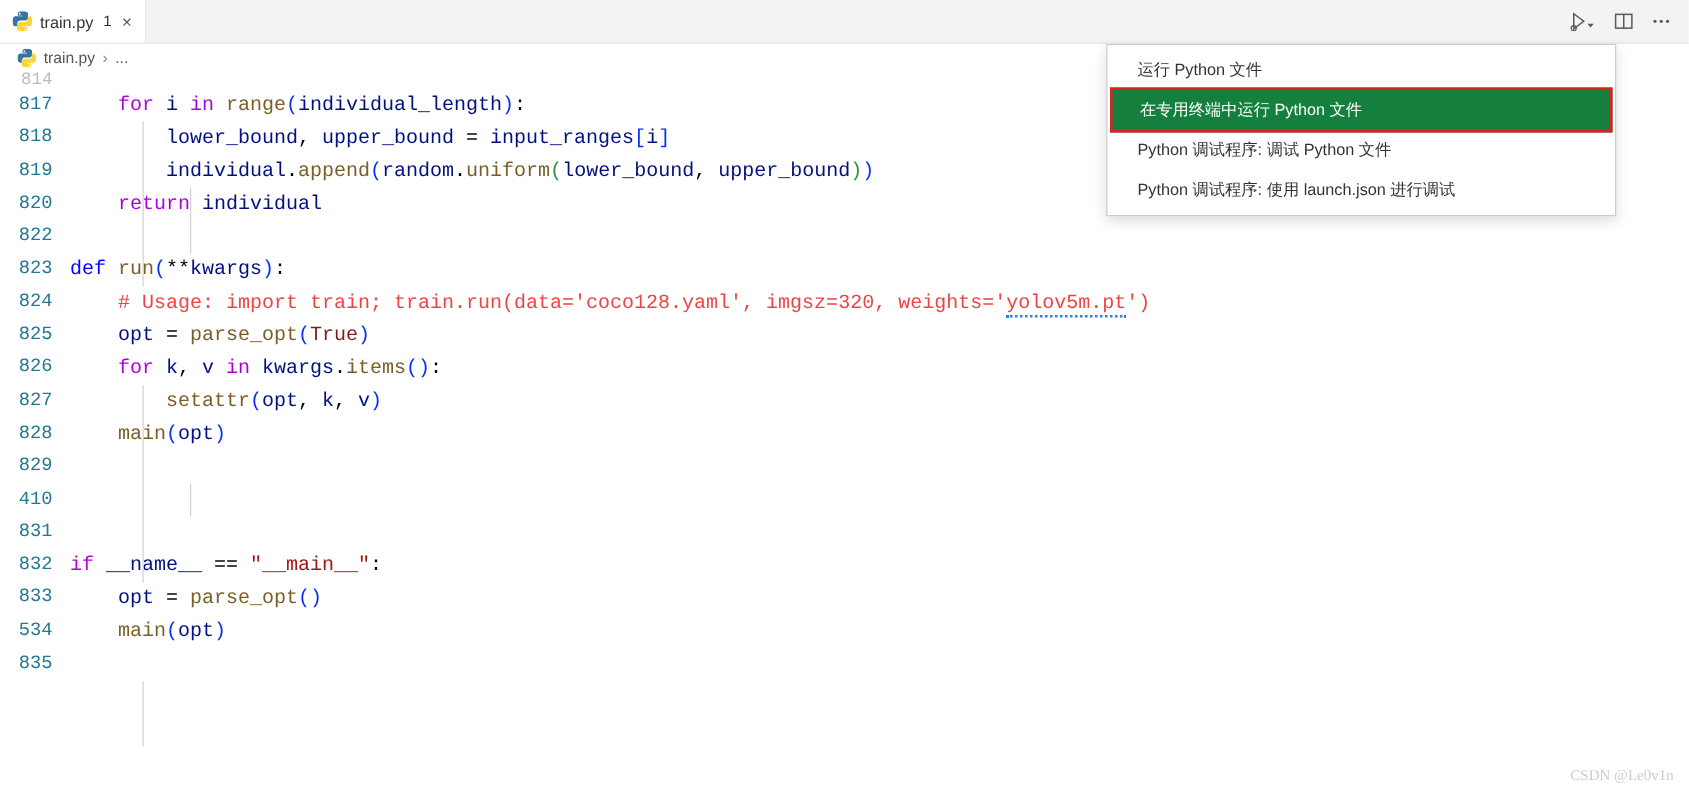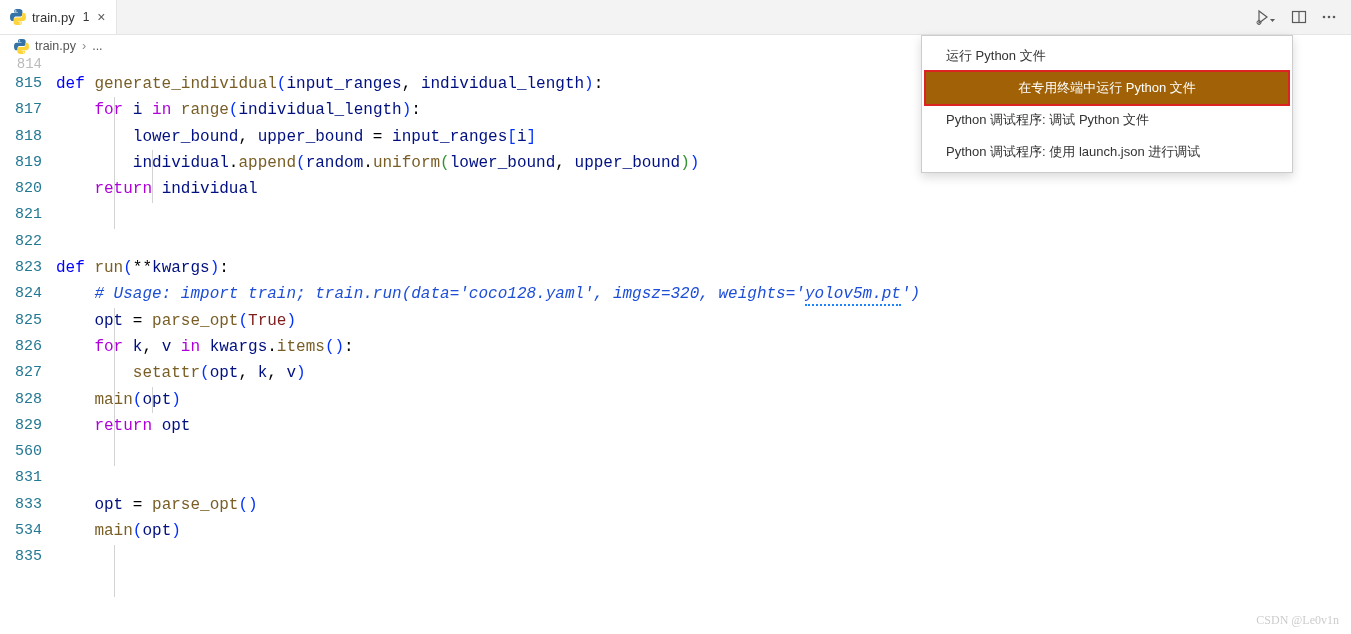--- a/index.html
+++ b/index.html
@@ -18,30 +18,30 @@
 .line { display: flex; }
 .gutter { width: 56px; text-align: right; color: #237893; padding-right: 14px; user-select: none; font-size: 15px; }
 .gutter.faded { color: #bbb; font-size: 14px; }
 .code { white-space: pre; }
 .indent-guide { position: absolute; width: 1px; background: #d3d3d3; }
 .k-def { color: #0000ff; }
 .k-ctrl { color: #af00db; }
 .k-fn { color: #795e26; }
 .k-var { color: #001080; }
 .k-str { color: #a31515; }
-.k-cmt { color: #1d4ed8; font-style: italic; }
+.k-cmt { color: #ef4444; }
 .k-op { color: #000; }
 .k-bool { color: #7f1d1d; }
 .k-punc { color: #000; }
 .k-br1 { color: #0431fa; }
 .k-br2 { color: #319331; }
 .k-squig { border-bottom: 2px dotted #1a85ff; padding-bottom: 1px; }
-.menu { position: absolute; top: 35px; right: 58px; width: 372px; background: #fff; border: 1px solid #ccc; box-shadow: 0 4px 10px rgba(0,0,0,0.15); font-size: 13px; padding: 4px 0; }
+.menu { position: absolute; top: 35px; right: 58px; width: 408px; background: #fff; border: 1px solid #ccc; box-shadow: 0 4px 10px rgba(0,0,0,0.15); font-size: 13px; padding: 4px 0; }
 .menu-item { padding: 7px 24px; cursor: pointer; color: #333; }
-.menu-item.selected { background: #a16207; color: #fff; border: 2px solid #d22; margin: -2px 2px; padding: 7px 22px; text-align: center; }
+.menu-item.selected { background: #15803d; color: #fff; border: 2px solid #d22; margin: -2px 2px; padding: 7px 22px; }
 .watermark { position: absolute; bottom: 6px; right: 12px; color: #ccc; font-size: 12px; font-family: Liberation Serif, serif; }
 svg { display: block; }
 </style>
 </head>
 <body>
 
 <div class="tab-bar">
   <div class="tabs">
     <div class="tab">
       <span class="py-icon">
@@ -90,42 +90,34 @@
   <span class="chev">›</span>
   <span>...</span>
 </div>
 
 <div class="editor" id="editor">
     <div class="line" style="height: 14px; overflow: hidden; line-height: 20px; align-items: center;">
       <div class="gutter faded">814</div>
       <div class="code"></div>
     </div>
     <div class="line">
-      <div class="gutter">815</div>
-      <div class="code"><span class="k-def">def </span><span class="k-fn">generate_individual</span><span class="k-br1">(</span><span class="k-var">input_ranges</span><span class="k-punc">, </span><span class="k-var">individual_length</span><span class="k-br1">)</span><span class="k-punc">:</span></div>
-    </div>
-    <div class="line">
       <div class="gutter">817</div>
       <div class="code">    <span class="k-ctrl">for </span><span class="k-var">i</span><span class="k-ctrl"> in </span><span class="k-fn">range</span><span class="k-br1">(</span><span class="k-var">individual_length</span><span class="k-br1">)</span><span class="k-punc">:</span></div>
     </div>
     <div class="line">
       <div class="gutter">818</div>
       <div class="code">        <span class="k-var">lower_bound</span><span class="k-punc">, </span><span class="k-var">upper_bound</span><span class="k-op"> = </span><span class="k-var">input_ranges</span><span class="k-br1">[</span><span class="k-var">i</span><span class="k-br1">]</span></div>
     </div>
     <div class="line">
       <div class="gutter">819</div>
       <div class="code">        <span class="k-var">individual</span><span class="k-punc">.</span><span class="k-fn">append</span><span class="k-br1">(</span><span class="k-var">random</span><span class="k-punc">.</span><span class="k-fn">uniform</span><span class="k-br2">(</span><span class="k-var">lower_bound</span><span class="k-punc">, </span><span class="k-var">upper_bound</span><span class="k-br2">)</span><span class="k-br1">)</span></div>
     </div>
     <div class="line">
       <div class="gutter">820</div>
       <div class="code">    <span class="k-ctrl">return </span><span class="k-var">individual</span></div>
-    </div>
-    <div class="line">
-      <div class="gutter">821</div>
-      <div class="code"></div>
     </div>
     <div class="line">
       <div class="gutter">822</div>
       <div class="code"></div>
     </div>
     <div class="line">
       <div class="gutter">823</div>
       <div class="code"><span class="k-def">def </span><span class="k-fn">run</span><span class="k-br1">(</span><span class="k-op">**</span><span class="k-var">kwargs</span><span class="k-br1">)</span><span class="k-punc">:</span></div>
     </div>
     <div class="line">
@@ -143,29 +135,32 @@
     <div class="line">
       <div class="gutter">827</div>
       <div class="code">        <span class="k-fn">setattr</span><span class="k-br1">(</span><span class="k-var">opt</span><span class="k-punc">, </span><span class="k-var">k</span><span class="k-punc">, </span><span class="k-var">v</span><span class="k-br1">)</span></div>
     </div>
     <div class="line">
       <div class="gutter">828</div>
       <div class="code">    <span class="k-fn">main</span><span class="k-br1">(</span><span class="k-var">opt</span><span class="k-br1">)</span></div>
     </div>
     <div class="line">
       <div class="gutter">829</div>
-      <div class="code">    <span class="k-ctrl">return </span><span class="k-var">opt</span></div>
     </div>
     <div class="line">
-      <div class="gutter">560</div>
+      <div class="gutter">410</div>
       <div class="code"></div>
     </div>
     <div class="line">
       <div class="gutter">831</div>
       <div class="code"></div>
+    </div>
+    <div class="line">
+      <div class="gutter">832</div>
+      <div class="code"><span class="k-ctrl">if </span><span class="k-var">__name__</span><span class="k-op"> == </span><span class="k-str">"__main__"</span><span class="k-punc">:</span></div>
     </div>
     <div class="line">
       <div class="gutter">833</div>
       <div class="code">    <span class="k-var">opt</span><span class="k-op"> = </span><span class="k-fn">parse_opt</span><span class="k-br1">(</span><span class="k-br1">)</span></div>
     </div>
     <div class="line">
       <div class="gutter">534</div>
       <div class="code">    <span class="k-fn">main</span><span class="k-br1">(</span><span class="k-var">opt</span><span class="k-br1">)</span></div>
     </div>
     <div class="line">

